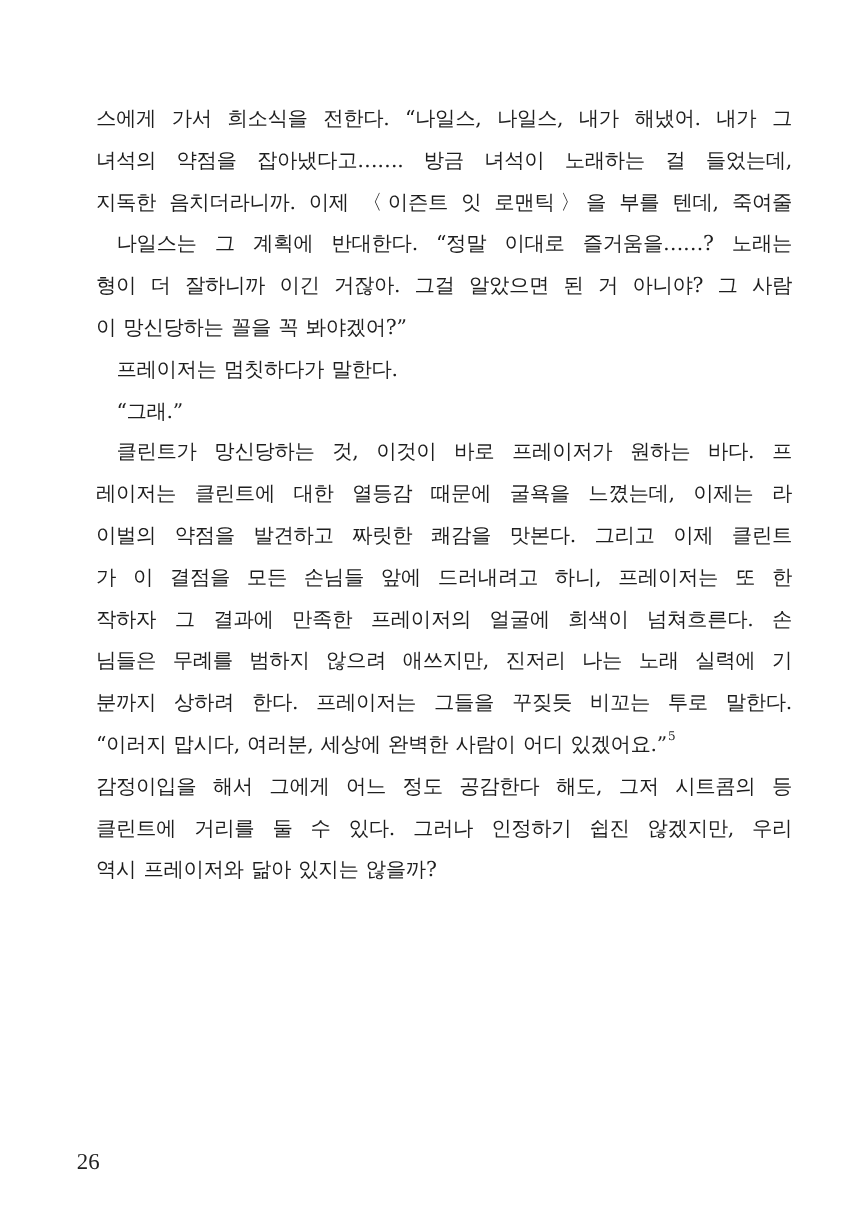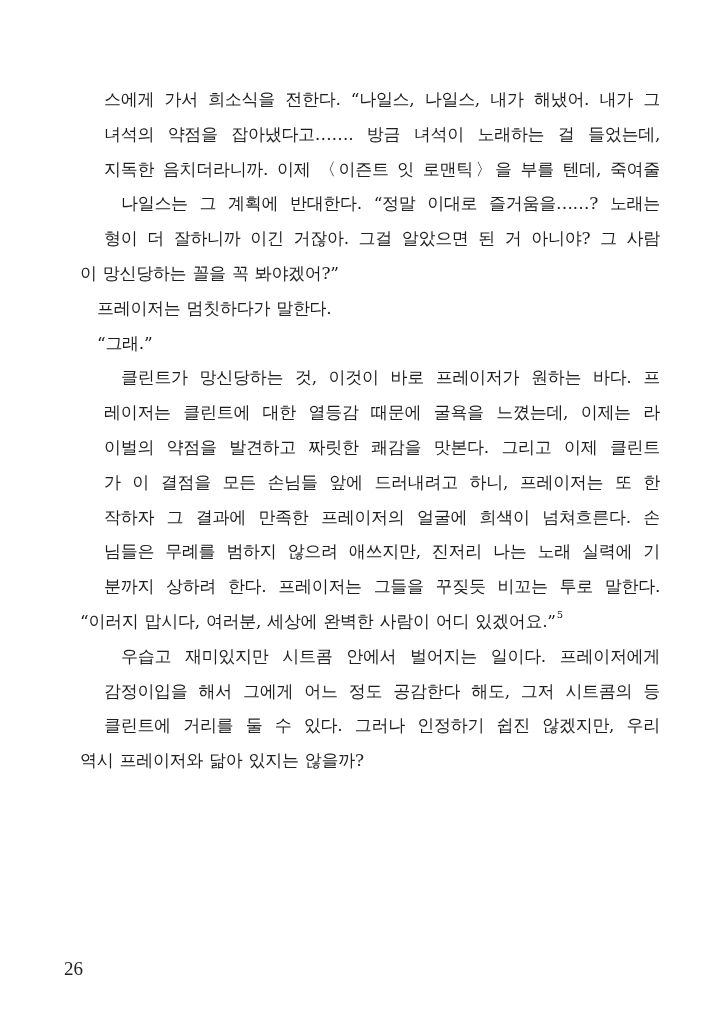--- a/index.html
+++ b/index.html
@@ -36,21 +36,20 @@
     white-space: nowrap;
     letter-spacing: -0.3px;
     word-spacing: 1px;
   }
   .line.indent {
     padding-left: 17px;
   }
   .line.justify {
     text-align: justify;
     text-align-last: justify;
-    margin-left: 24px;
   }
   sup.fn {
     font-size: 10px;
     vertical-align: top;
     line-height: 1;
     position: relative;
     top: 6px;
     margin-left: 1px;
   }
   .page-number {
@@ -76,20 +75,19 @@
     <span class="line indent">프레이저는 멈칫하다가 말한다.</span>
     <span class="line indent">“그래.”</span>
     <span class="line indent justify">클린트가 망신당하는 것, 이것이 바로 프레이저가 원하는 바다. 프</span>
     <span class="line justify">레이저는 클린트에 대한 열등감 때문에 굴욕을 느꼈는데, 이제는 라</span>
     <span class="line justify">이벌의 약점을 발견하고 짜릿한 쾌감을 맛본다. 그리고 이제 클린트</span>
     <span class="line justify">가 이 결점을 모든 손님들 앞에 드러내려고 하니, 프레이저는 또 한</span>
     <span class="line justify">작하자 그 결과에 만족한 프레이저의 얼굴에 희색이 넘쳐흐른다. 손</span>
     <span class="line justify">님들은 무례를 범하지 않으려 애쓰지만, 진저리 나는 노래 실력에 기</span>
     <span class="line justify">분까지 상하려 한다. 프레이저는 그들을 꾸짖듯 비꼬는 투로 말한다.</span>
     <span class="line"><span>“이러지 맙시다, 여러분, 세상에 완벽한 사람이 어디 있겠어요.”</span><sup class="fn">5</sup></span>
-    <span class="line indent justify">우습고 재미있지만 시트콤 안에서 벌어지는 일이다. 프레이저에게</span>
     <span class="line justify">감정이입을 해서 그에게 어느 정도 공감한다 해도, 그저 시트콤의 등</span>
     <span class="line justify">클린트에 거리를 둘 수 있다. 그러나 인정하기 쉽진 않겠지만, 우리</span>
     <span class="line">역시 프레이저와 닮아 있지는 않을까?</span>
   </div>
 
   <div class="page-number">26</div>
 </div>
 
 </body></html>

